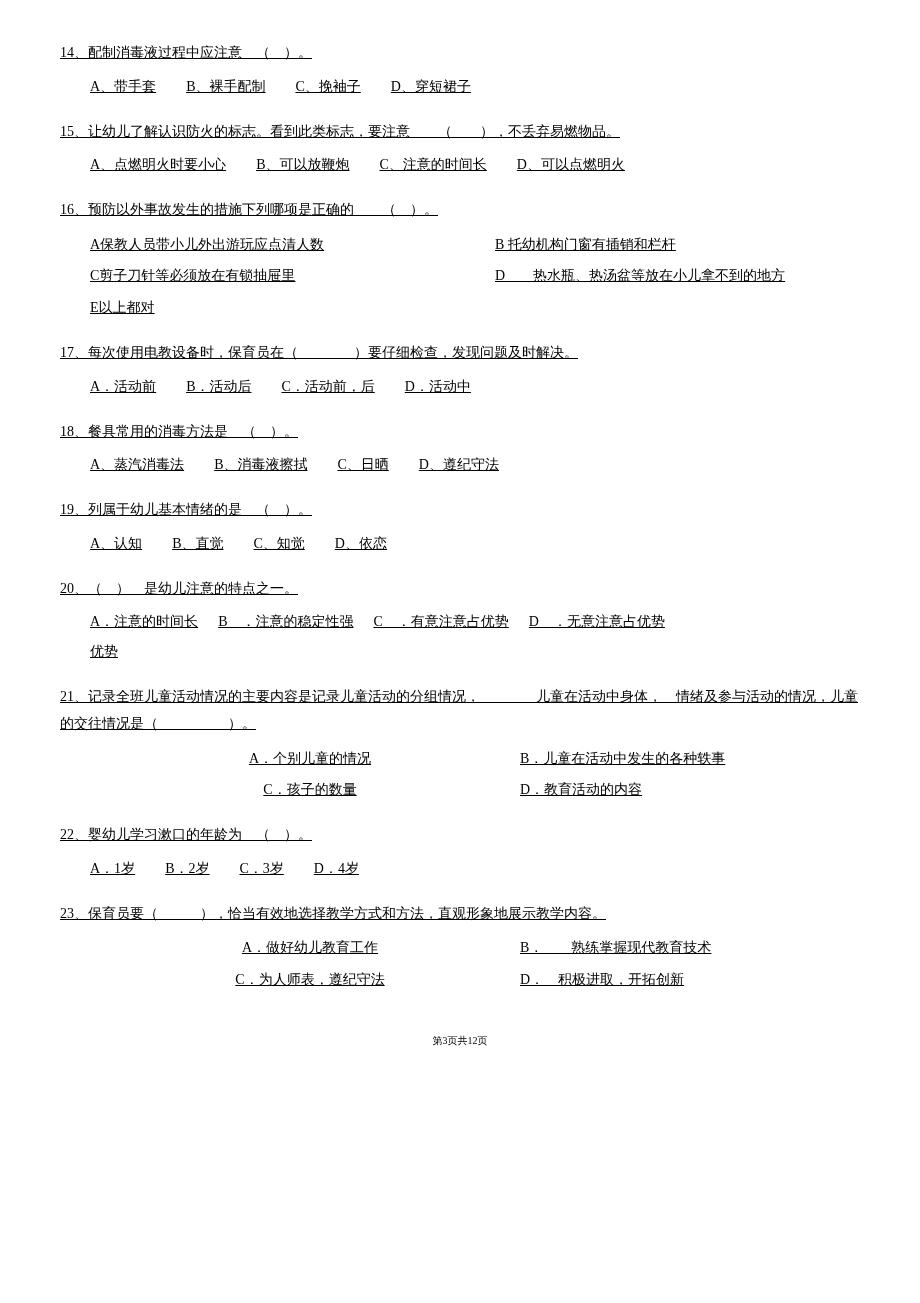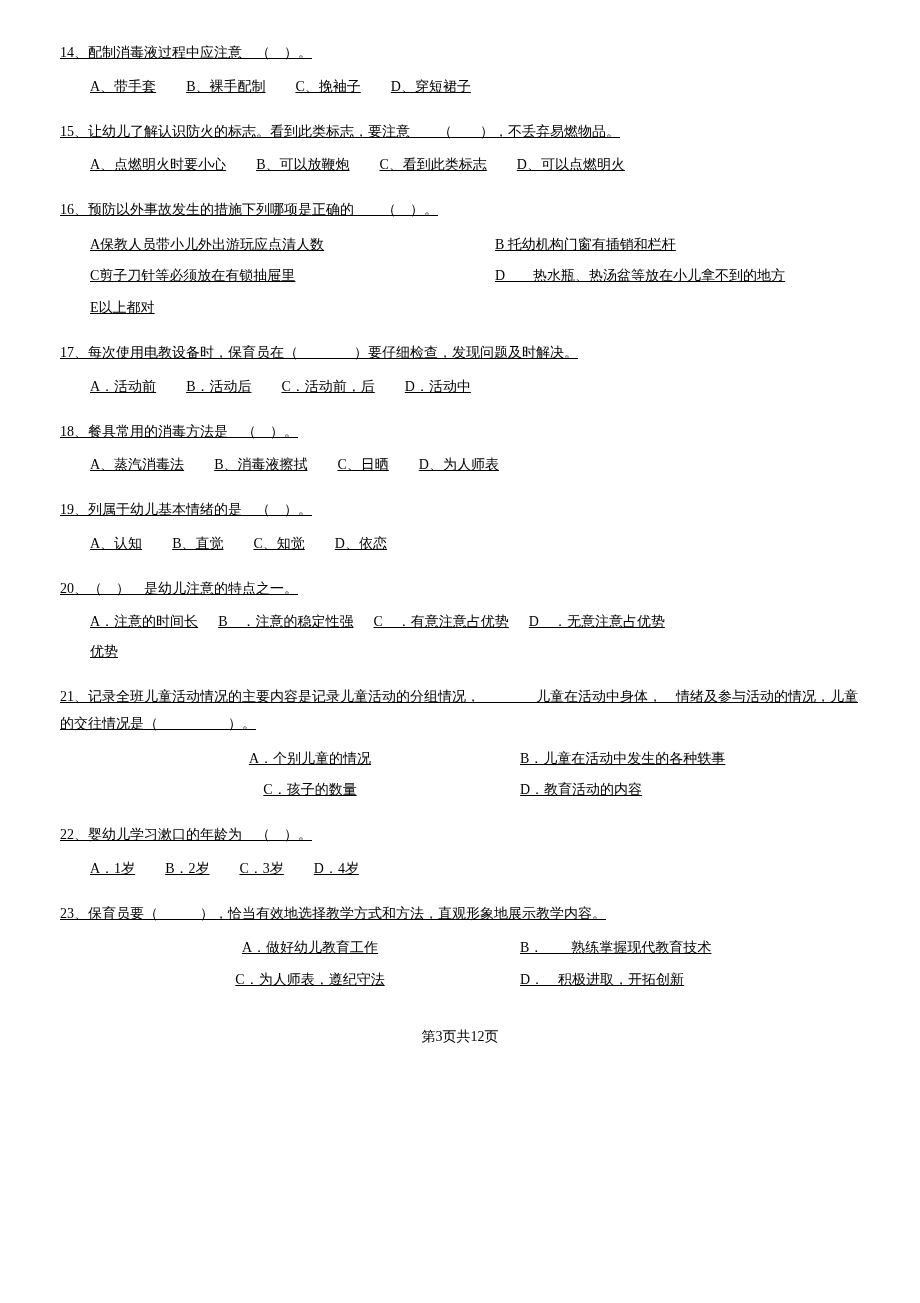--- a/index.html
+++ b/index.html
@@ -43,22 +43,22 @@
     .options-grid .opt-row {
       display: flex;
       gap: 4px 40px;
       margin-bottom: 2px;
     }
     .options-grid .opt-item {
       flex: 1;
     }
     .page-num {
       text-align: center;
-      margin-top: 30px;
-      font-size: 14px;
+      margin-top: 38px;
+      font-size: 10px;
     }
     .sub-indent {
       margin-left: 50px;
       text-align: center;
     }
   </style>
 </head>
 <body>
 
 <div>
@@ -71,21 +71,21 @@
       <span>C、挽袖子</span>
       <span>D、穿短裙子</span>
     </div>
   </div>
 
   <div class="question-block">
     <div class="question-text">15、让幼儿了解认识防火的标志。看到此类标志，要注意　　（　　），不丢弃易燃物品。</div>
     <div class="options-inline">
       <span>A、点燃明火时要小心</span>
       <span>B、可以放鞭炮</span>
-      <span>C、看到此类标志</span>
+      <span>C、注意的时间长</span>
       <span>D、可以点燃明火</span>
     </div>
   </div>
 
   <div class="question-block">
     <div class="question-text">16、预防以外事故发生的措施下列哪项是正确的　　（　）。</div>
     <div class="options-grid">
       <div class="opt-row">
         <div class="opt-item">A保教人员带小儿外出游玩应点清人数</div>
         <div class="opt-item">B 托幼机构门窗有插销和栏杆</div>
@@ -110,21 +110,21 @@
       <span>D．活动中</span>
     </div>
   </div>
 
   <div class="question-block">
     <div class="question-text">18、餐具常用的消毒方法是　（　）。</div>
     <div class="options-inline">
       <span>A、蒸汽消毒法</span>
       <span>B、消毒液擦拭</span>
       <span>C、日晒</span>
-      <span>D、为人师表</span>
+      <span>D、遵纪守法</span>
     </div>
   </div>
 
   <div class="question-block">
     <div class="question-text">19、列属于幼儿基本情绪的是　（　）。</div>
     <div class="options-inline">
       <span>A、认知</span>
       <span>B、直觉</span>
       <span>C、知觉</span>
       <span>D、依恋</span>

